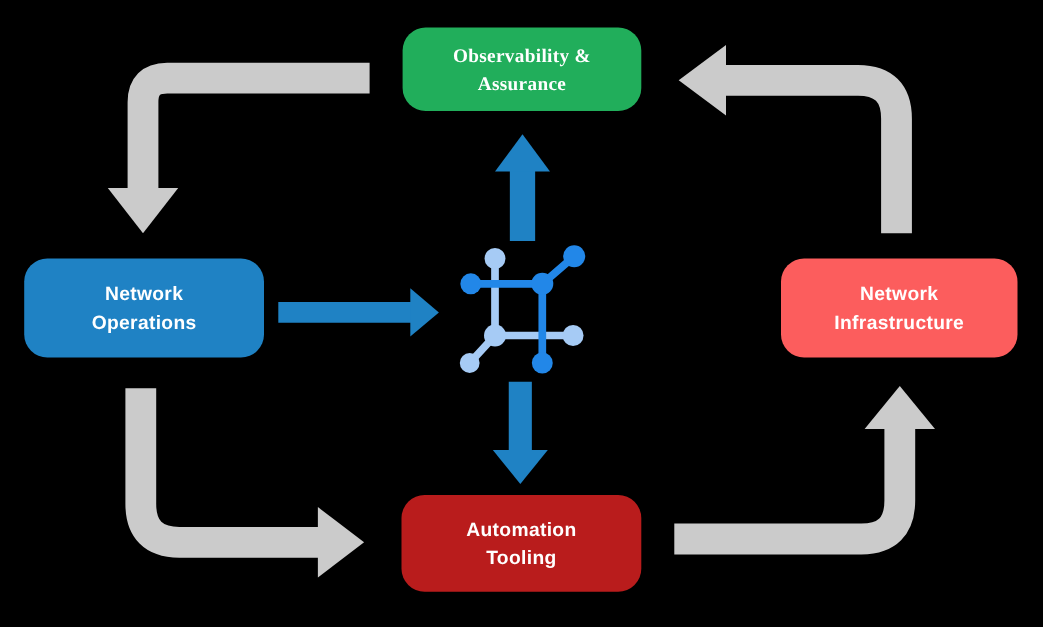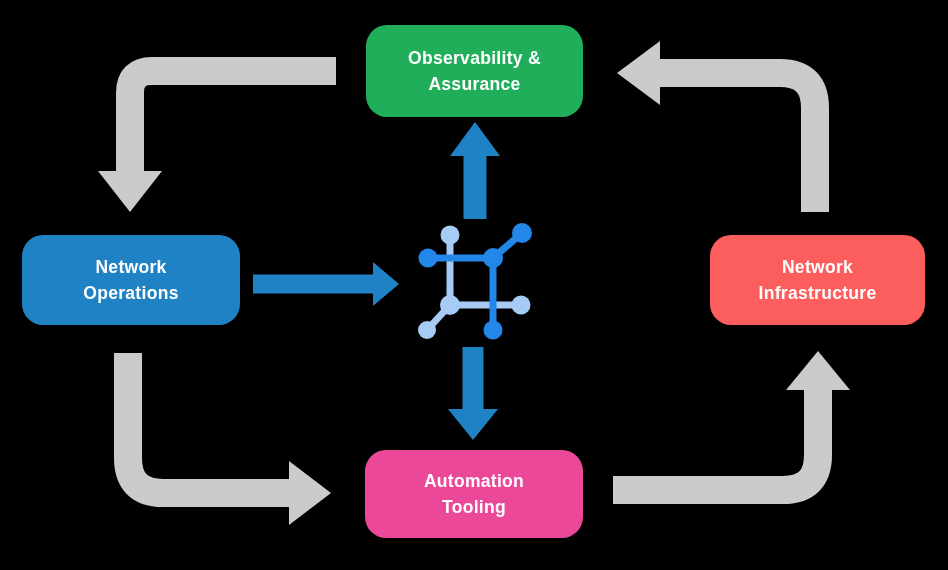--- a/index.html
+++ b/index.html
@@ -28,21 +28,21 @@
     text-align: center;
   }
   .node-label {
     color: #ffffff;
     font-size: 17.5px;
     font-weight: 600;
     letter-spacing: 0.3px;
     line-height: 1.5;
     white-space: pre-line;
   }
-  .node-green  { left: 366px; top: 25px;  width: 217px; height: 92px; }
+  .node-green  { left: 366px; top: 25px;  width: 217px; height: 76px; font-family: Liberation Serif, serif; }
   .node-blue   { left: 22px;  top: 235px; width: 218px; height: 90px; }
   .node-red    { left: 710px; top: 235px; width: 215px; height: 90px; }
   .node-yellow { left: 365px; top: 450px; width: 218px; height: 88px; }
 </style>
 </head>
 <body>
 
 <div class="stage">
 
   <svg width="948" height="570" viewBox="0 0 948 570">
@@ -110,18 +110,18 @@
   <div class="node node-blue" style="background-color: rgb(31, 130, 196);">
     <span class="node-label">Network
 Operations</span>
   </div>
 
   <div class="node node-red" style="background-color: rgb(252, 93, 93);">
     <span class="node-label">Network
 Infrastructure</span>
   </div>
 
-  <div class="node node-yellow" style="background-color: #ec4899;">
+  <div class="node node-yellow" style="background-color: #b91c1c;">
     <span class="node-label">Automation
 Tooling</span>
   </div>
 
 </div>
 
 </body></html>

